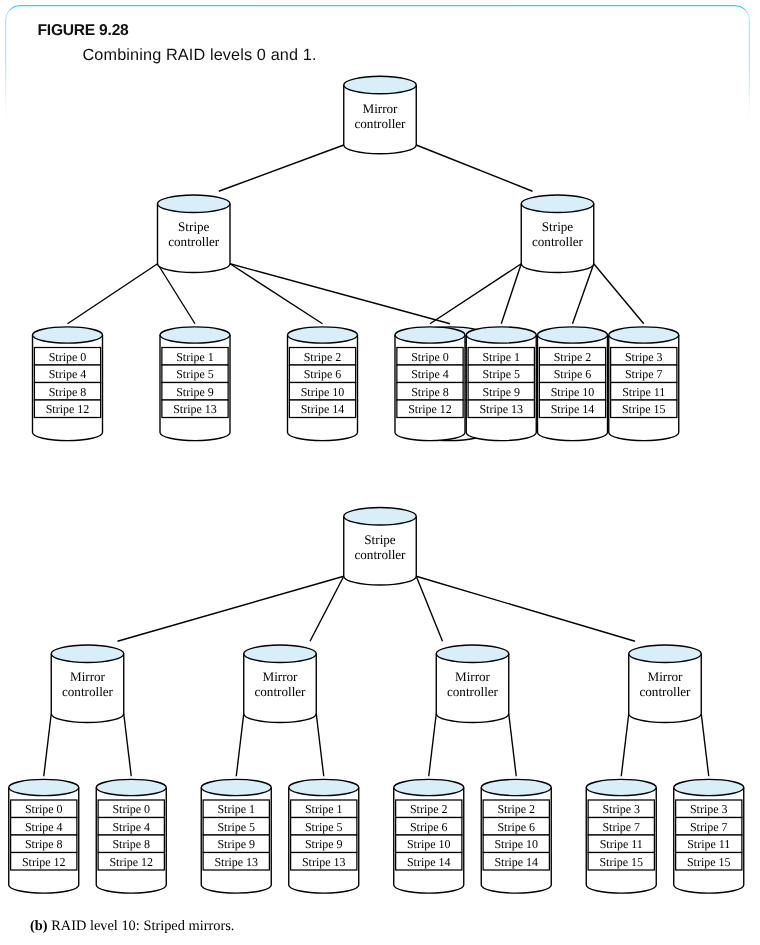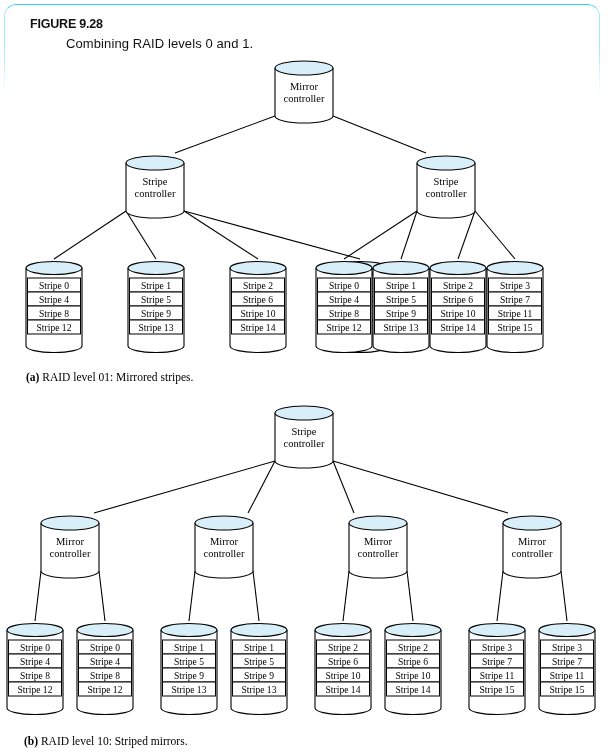--- a/index.html
+++ b/index.html
@@ -436,22 +436,18 @@
           </g>
           <g>
             <rect x="540.5" y="682" width="53" height="14" fill="#fff" stroke="#000000" stroke-width="1"></rect>
             <text x="567" y="692.5" text-anchor="middle" font-family="&quot;Liberation Serif&quot;, serif" font-size="9.6" fill="#000">Stripe 15</text>
           </g>
           <ellipse cx="567" cy="630" rx="28" ry="6.5" fill="#d8eef8" stroke="#000000" stroke-width="1.1"></ellipse>
         </g>
       </g>
     </svg>
 
-  <div class="sub-caption" id="cap-a">
-    <b>(a)</b>
-    <span>RAID level 01: Mirrored stripes.</span>
-  </div>
   <div class="sub-caption" id="cap-b">
     <b>(b)</b>
     <span>RAID level 10: Striped mirrors.</span>
   </div>
 
 </div>
 
 </body></html>

